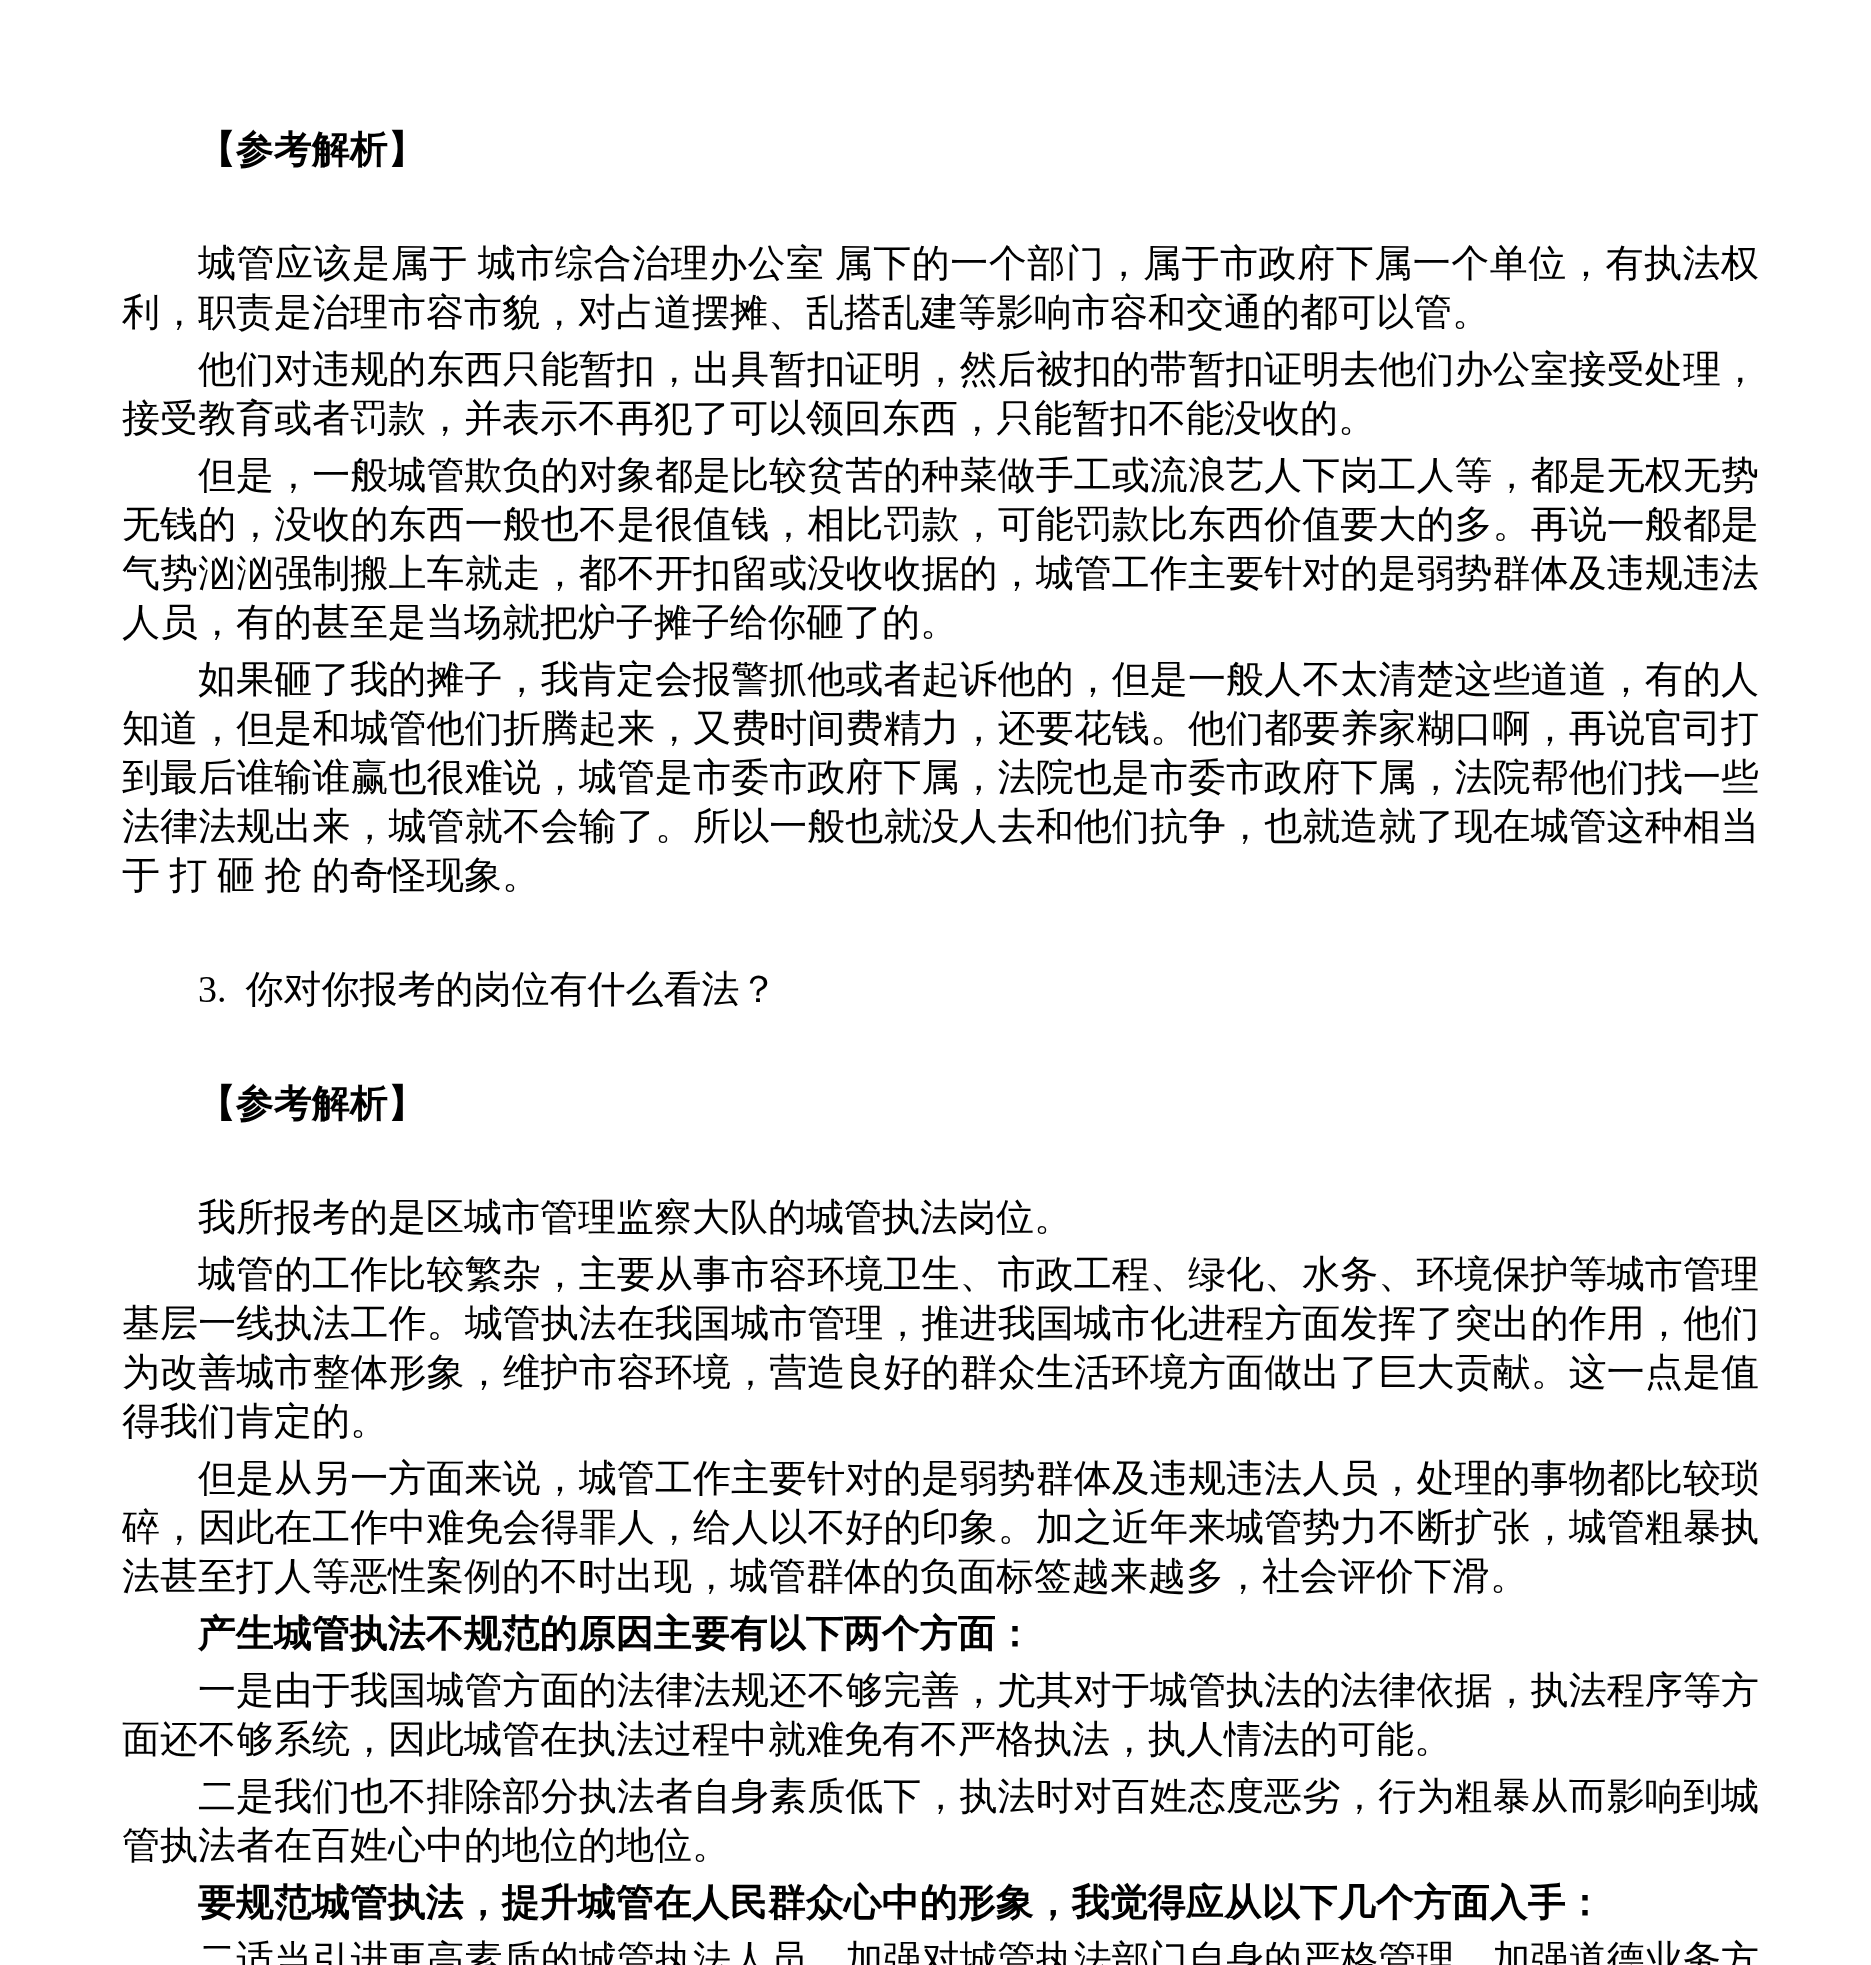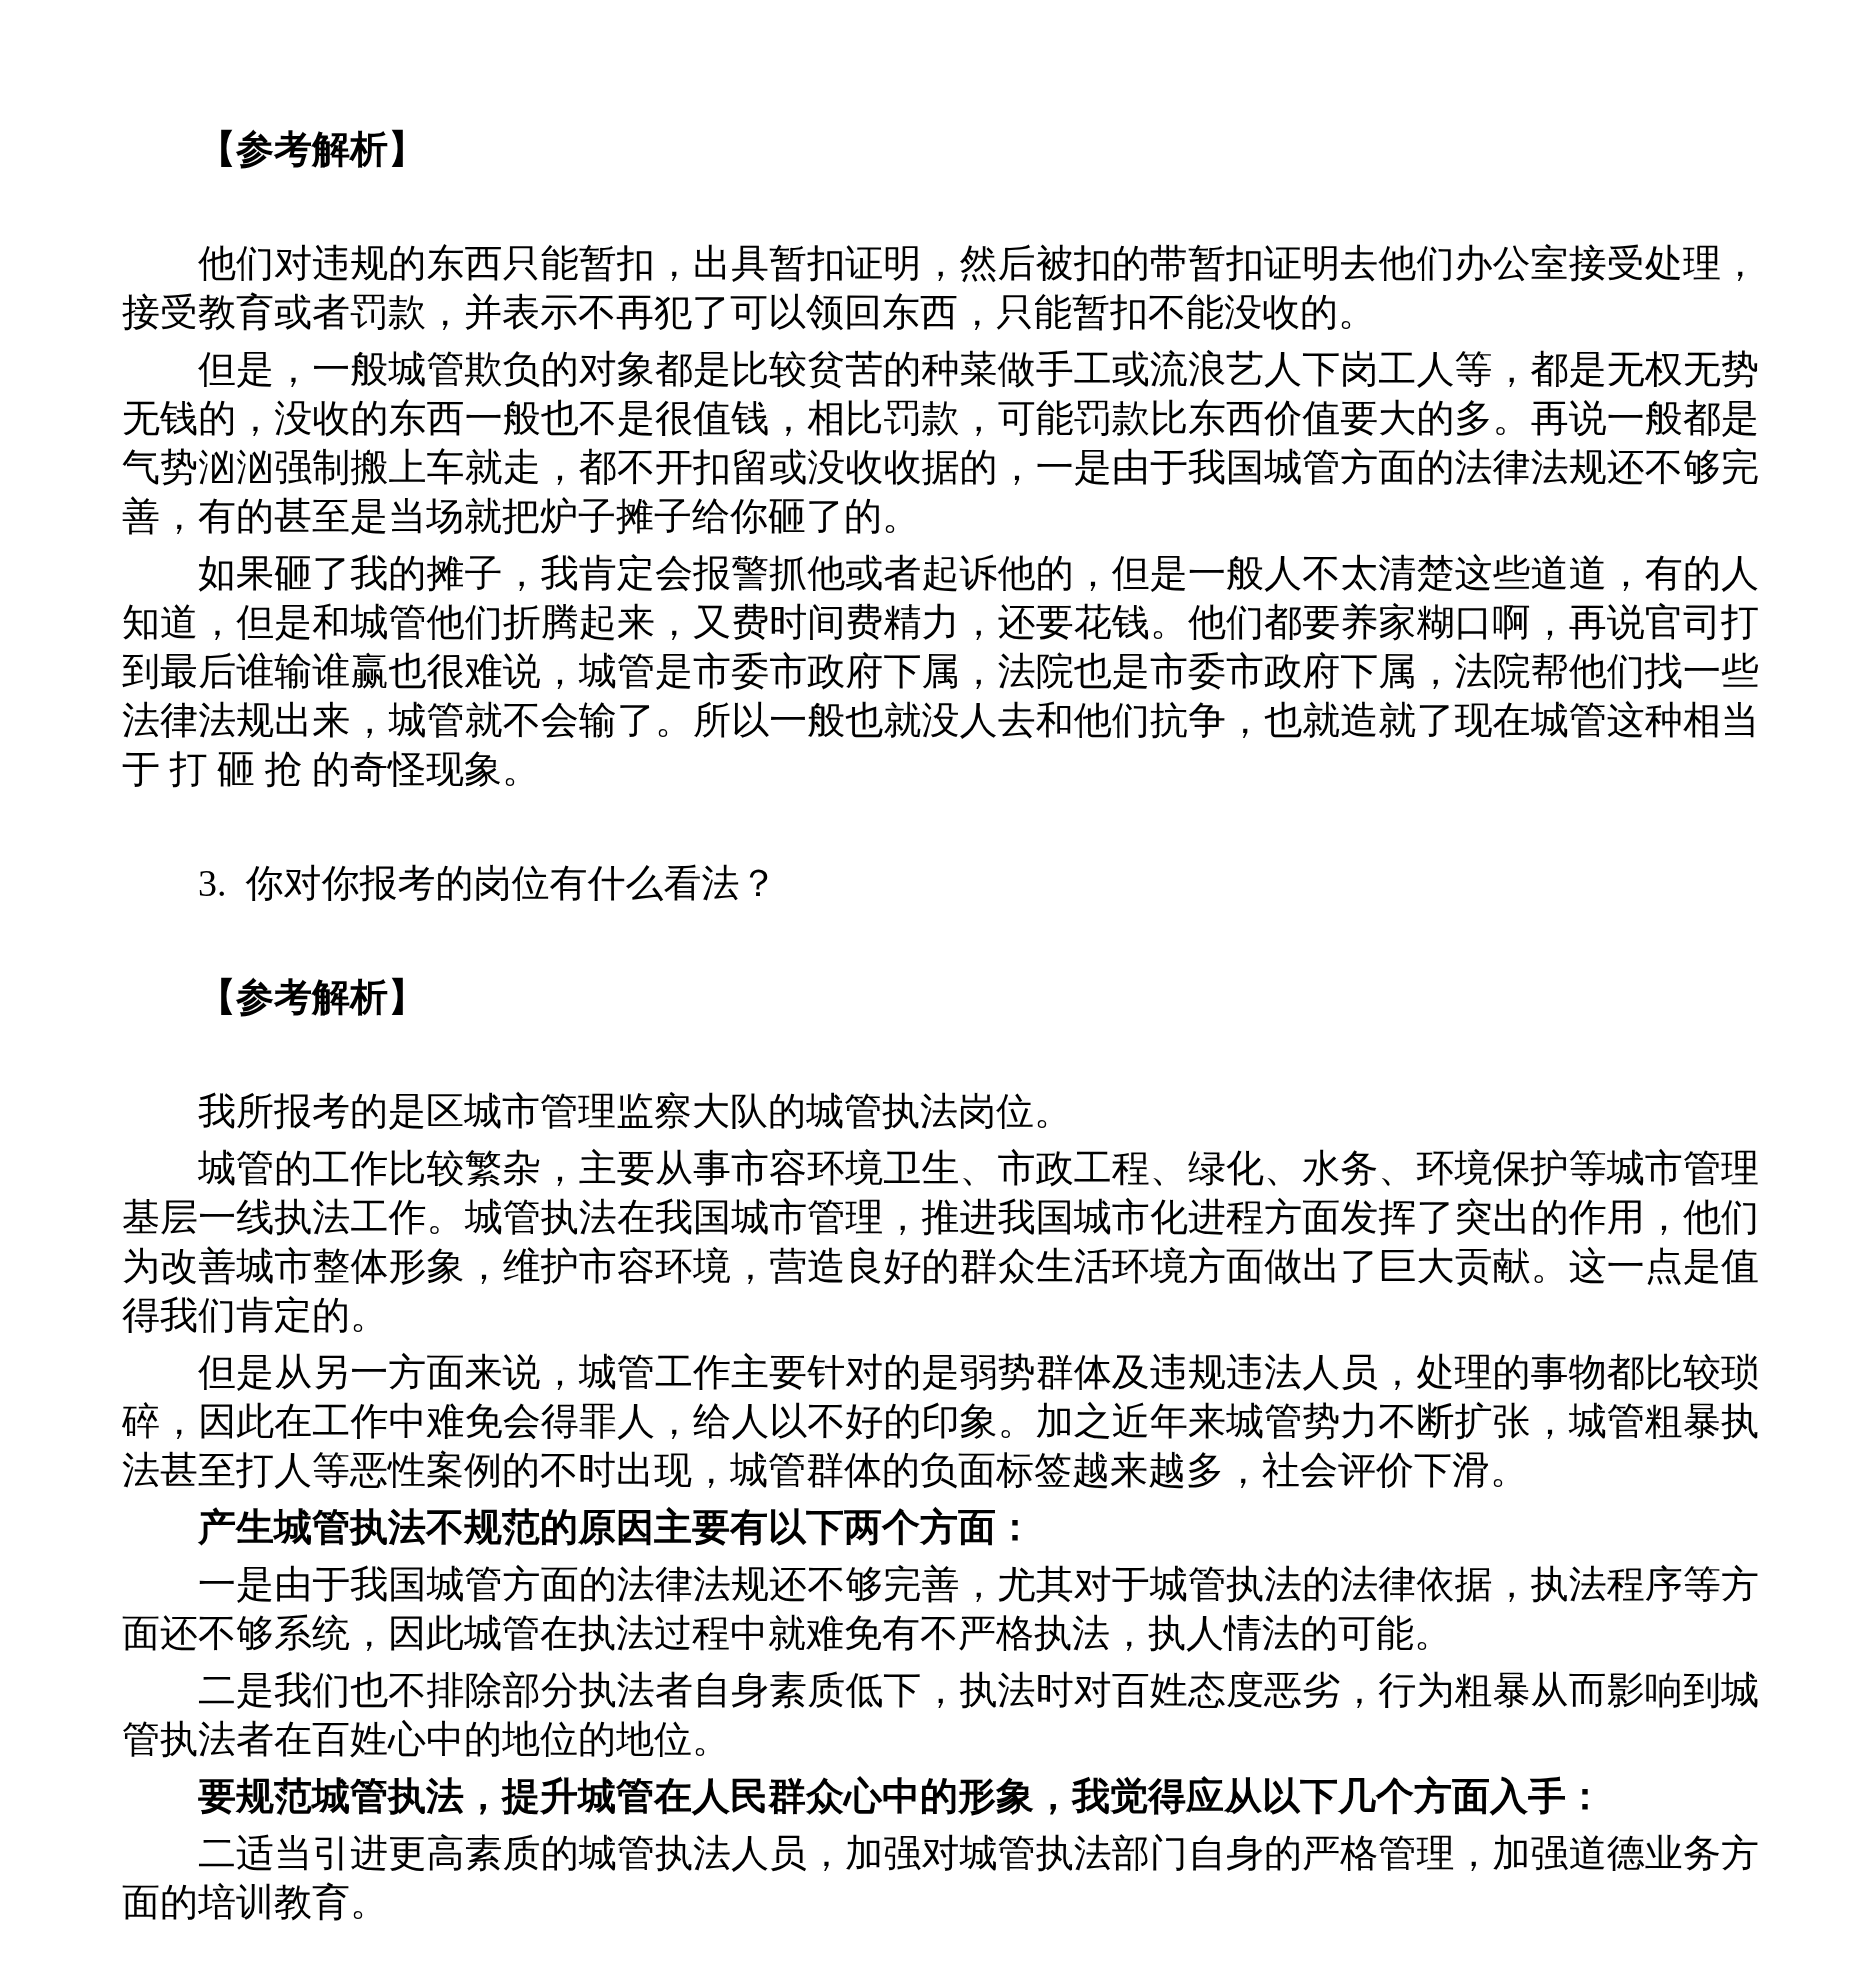--- a/index.html
+++ b/index.html
@@ -50,22 +50,23 @@
     height: 49px;
   }
 </style>
 </head>
 <body>
 
 <div class="page">
   <div id="content">
       <div class="block heading">【参考解析】</div>
       <div class="spacer"></div>
+      <div class="block para">城管应该是属于 城市综合治理办公室 属下的一个部门，属于市政府下属一个单位，有执法权利，职责是治理市容市貌，对占道摆摊、乱搭乱建等影响市容和交通的都可以管。</div>
       <div class="block para">他们对违规的东西只能暂扣，出具暂扣证明，然后被扣的带暂扣证明去他们办公室接受处理，接受教育或者罚款，并表示不再犯了可以领回东西，只能暂扣不能没收的。</div>
-      <div class="block para">但是，一般城管欺负的对象都是比较贫苦的种菜做手工或流浪艺人下岗工人等，都是无权无势无钱的，没收的东西一般也不是很值钱，相比罚款，可能罚款比东西价值要大的多。再说一般都是气势汹汹强制搬上车就走，都不开扣留或没收收据的，一是由于我国城管方面的法律法规还不够完善，有的甚至是当场就把炉子摊子给你砸了的。</div>
+      <div class="block para">但是，一般城管欺负的对象都是比较贫苦的种菜做手工或流浪艺人下岗工人等，都是无权无势无钱的，没收的东西一般也不是很值钱，相比罚款，可能罚款比东西价值要大的多。再说一般都是气势汹汹强制搬上车就走，都不开扣留或没收收据的，城管工作主要针对的是弱势群体及违规违法人员，有的甚至是当场就把炉子摊子给你砸了的。</div>
       <div class="block para">如果砸了我的摊子，我肯定会报警抓他或者起诉他的，但是一般人不太清楚这些道道，有的人知道，但是和城管他们折腾起来，又费时间费精力，还要花钱。他们都要养家糊口啊，再说官司打到最后谁输谁赢也很难说，城管是市委市政府下属，法院也是市委市政府下属，法院帮他们找一些法律法规出来，城管就不会输了。所以一般也就没人去和他们抗争，也就造就了现在城管这种相当于 打 砸 抢 的奇怪现象。</div>
       <div class="spacer"></div>
       <div class="block question">3.  你对你报考的岗位有什么看法？</div>
       <div class="spacer"></div>
       <div class="block heading">【参考解析】</div>
       <div class="spacer"></div>
       <div class="block para">我所报考的是区城市管理监察大队的城管执法岗位。</div>
       <div class="block para">城管的工作比较繁杂，主要从事市容环境卫生、市政工程、绿化、水务、环境保护等城市管理基层一线执法工作。城管执法在我国城市管理，推进我国城市化进程方面发挥了突出的作用，他们为改善城市整体形象，维护市容环境，营造良好的群众生活环境方面做出了巨大贡献。这一点是值得我们肯定的。</div>
       <div class="block para">但是从另一方面来说，城管工作主要针对的是弱势群体及违规违法人员，处理的事物都比较琐碎，因此在工作中难免会得罪人，给人以不好的印象。加之近年来城管势力不断扩张，城管粗暴执法甚至打人等恶性案例的不时出现，城管群体的负面标签越来越多，社会评价下滑。</div>
       <div class="block para-bold">产生城管执法不规范的原因主要有以下两个方面：</div>

